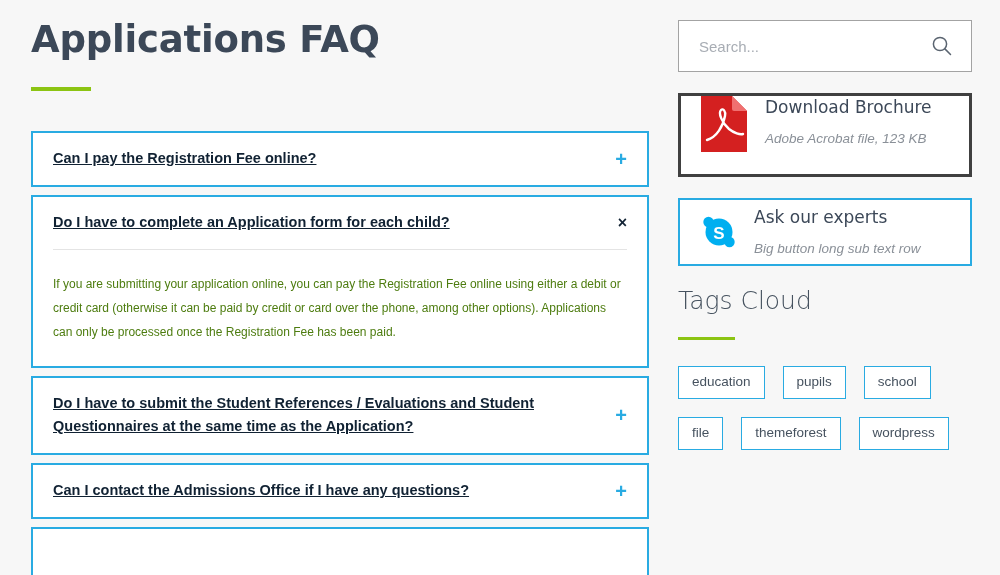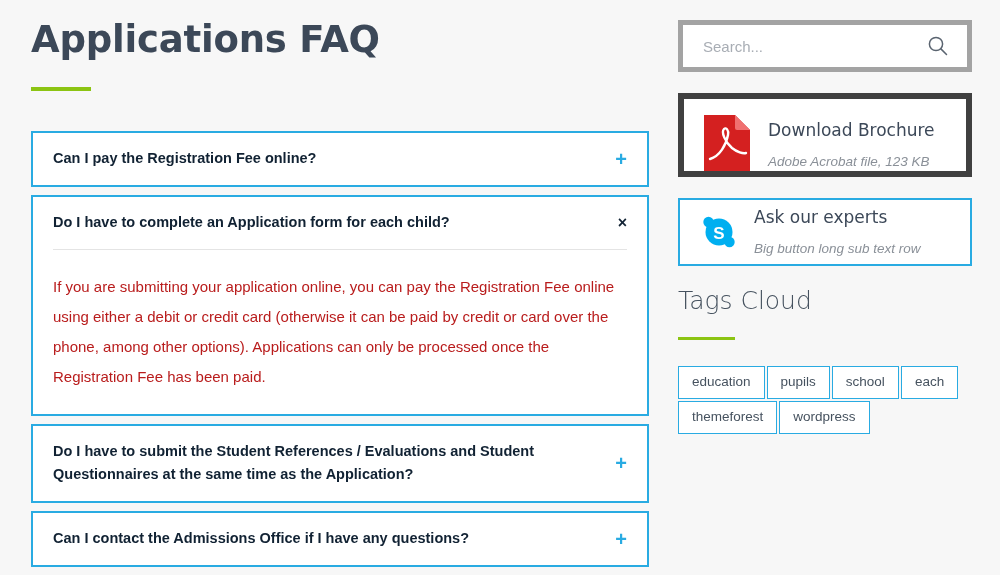--- a/index.html
+++ b/index.html
@@ -50,20 +50,21 @@
     padding: 14px 20px 14px 20px;
     cursor: pointer;
     min-height: 48px;
   }
   .faq-q {
     font-size: 14.5px;
     font-weight: bold;
     color: #112233;
     line-height: 1.65;
     max-width: 530px;
+    text-decoration: underline;
   }
   .faq-toggle {
     font-size: 20px;
     color: #29abe2;
     line-height: 1;
     flex: 0 0 auto;
     margin-left: 14px;
     font-weight: bold;
   }
   .faq-toggle.close {
@@ -72,57 +73,57 @@
   }
   .faq-body {
     padding: 0 20px 22px 20px;
   }
   .faq-divider {
     height: 1px;
     background: #e4e4e4;
     margin: 0 0 22px 0;
   }
   .faq-body p {
-    font-size: 15px;
-    color: #b91c1c;
+    font-size: 12px;
+    color: #4d7c0f;
     line-height: 2.0;
   }
 
   
   .sidebar {
     width: 350px;
     padding: 20px 28px 0 28px;
   }
   .widget { margin-bottom: 21px; }
 
   .search-box {
     background: #ffffff;
-    border: 5px solid #a3a3a3;
+    border: 1px solid #a3a3a3;
     height: 52px;
     display: flex;
     align-items: center;
     padding: 0 18px 0 20px;
   }
   .search-input {
     flex: 1 1 auto;
     border: none;
     outline: none;
     font-size: 15px;
     color: #8a8f96;
     background: transparent;
     font-family: "Liberation Sans", sans-serif;
   }
   .search-input::placeholder { color: #a8adb4; }
 
   .brochure {
     background: #ffffff;
-    border: 6px solid #404040;
+    border: 3px solid #404040;
     height: 84px;
     display: flex;
-    align-items: flex-end;
+    align-items: flex-start;
     padding: 0 20px;
     gap: 18px;
     cursor: pointer;
   }
   .skype-box {
     background: #ffffff;
     border: 2px solid #29abe2;
     height: 68px;
     display: flex;
     align-items: center;
@@ -154,21 +155,21 @@
   }
   .tags-accent {
     width: 57px; height: 3px;
     background: #8cc413;
     margin-top: 22px;
   }
   .tags-wrap {
     margin-top: 26px;
     display: flex;
     flex-wrap: wrap;
-    gap: 2px;
+    gap: 18px;
   }
   .tag {
     border: 1px solid #29abe2;
     background: #ffffff;
     color: #46525f;
     font-size: 13.5px;
     padding: 7px 13px 8px 13px;
     line-height: 1.2;
     cursor: pointer;
     white-space: nowrap;
@@ -277,20 +278,20 @@
       </div>
     </div>
 
     <div class="widget">
       <div class="tags-title">Tags Cloud</div>
       <div class="tags-accent"></div>
       <div class="tags-wrap">
         <span class="tag">education</span>
         <span class="tag">pupils</span>
         <span class="tag">school</span>
-        <span class="tag">each</span>
+        <span class="tag">file</span>
         <span class="tag">themeforest</span>
         <span class="tag">wordpress</span>
       </div>
     </div>
 
   </div>
 </div>
 
 </body></html>

